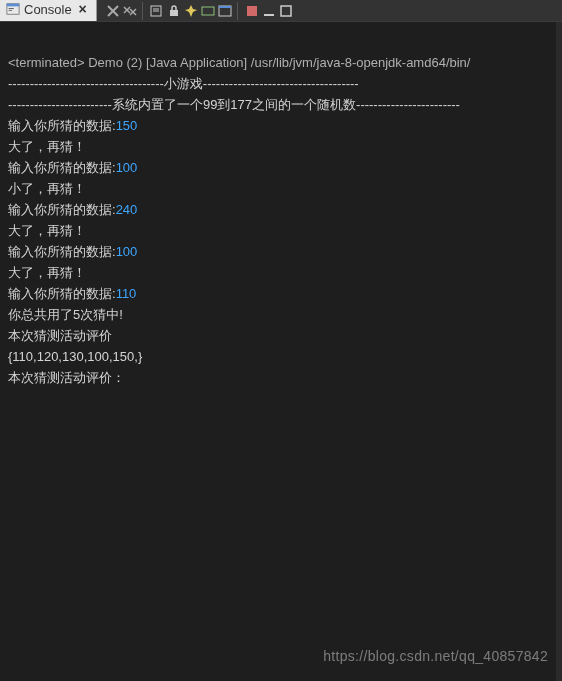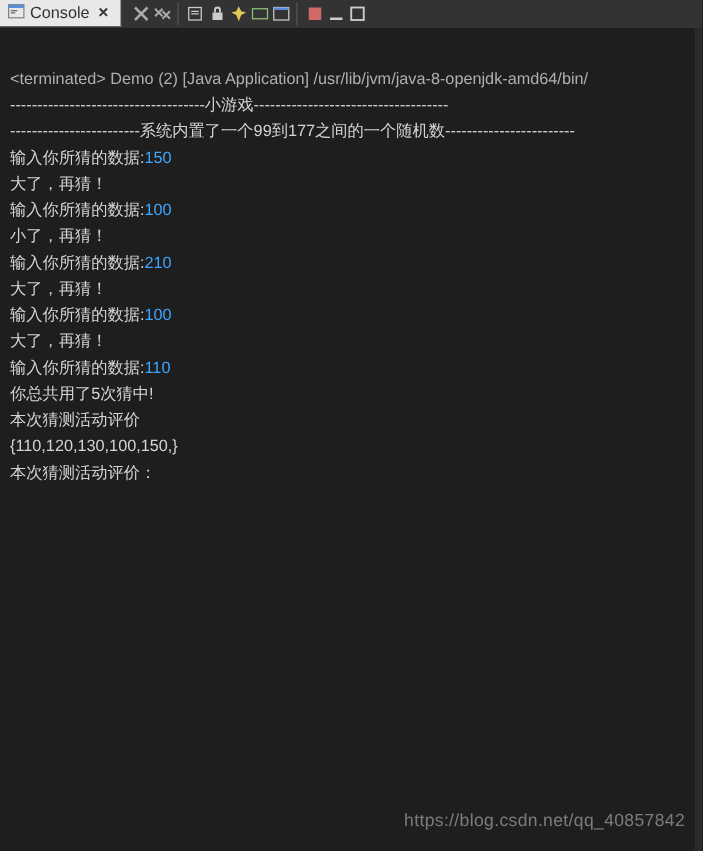--- a/index.html
+++ b/index.html
@@ -210,21 +210,21 @@
   </div>
   <div class="output-line">------------------------------------小游戏------------------------------------</div>
   <div class="output-line">------------------------系统内置了一个99到177之间的一个随机数------------------------</div>
 
   <div class="output-line"><span>输入你所猜的数据:</span><span class="input-num">150</span></div>
   <div class="output-line">大了，再猜！</div>
 
   <div class="output-line"><span>输入你所猜的数据:</span><span class="input-num">100</span></div>
   <div class="output-line">小了，再猜！</div>
 
-  <div class="output-line"><span>输入你所猜的数据:</span><span class="input-num">210</span></div>
+  <div class="output-line"><span>输入你所猜的数据:</span><span class="input-num">240</span></div>
   <div class="output-line">大了，再猜！</div>
 
   <div class="output-line"><span>输入你所猜的数据:</span><span class="input-num">100</span></div>
   <div class="output-line">大了，再猜！</div>
 
   <div class="output-line"><span>输入你所猜的数据:</span><span class="input-num">110</span></div>
 
   <div class="output-line">你总共用了5次猜中!</div>
   <div class="output-line">本次猜测活动评价</div>
   <div class="output-line">{110,120,130,100,150,}</div>

